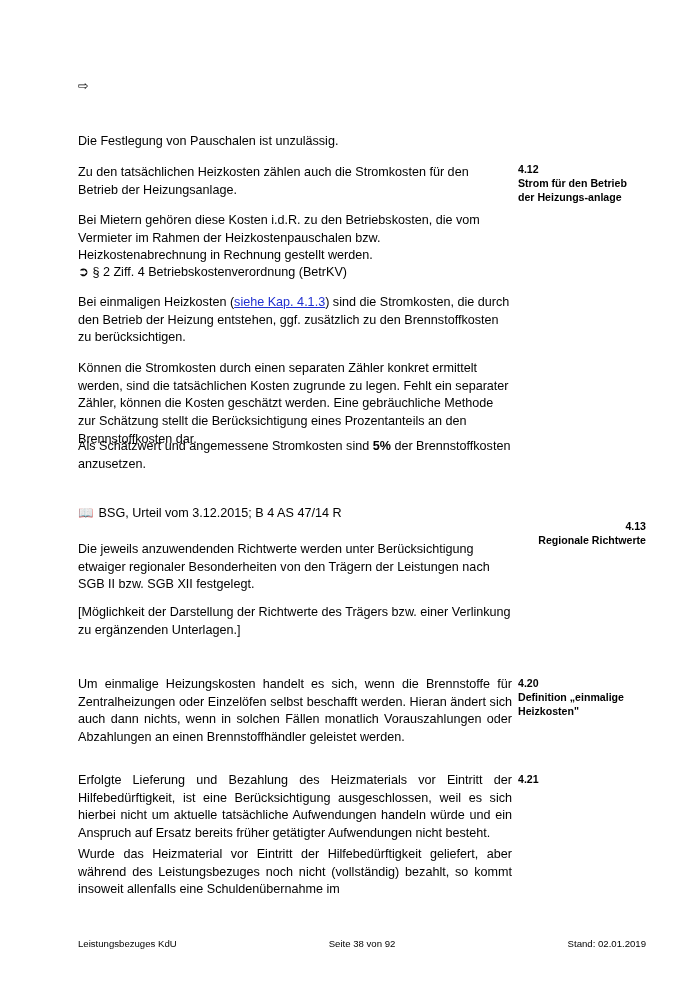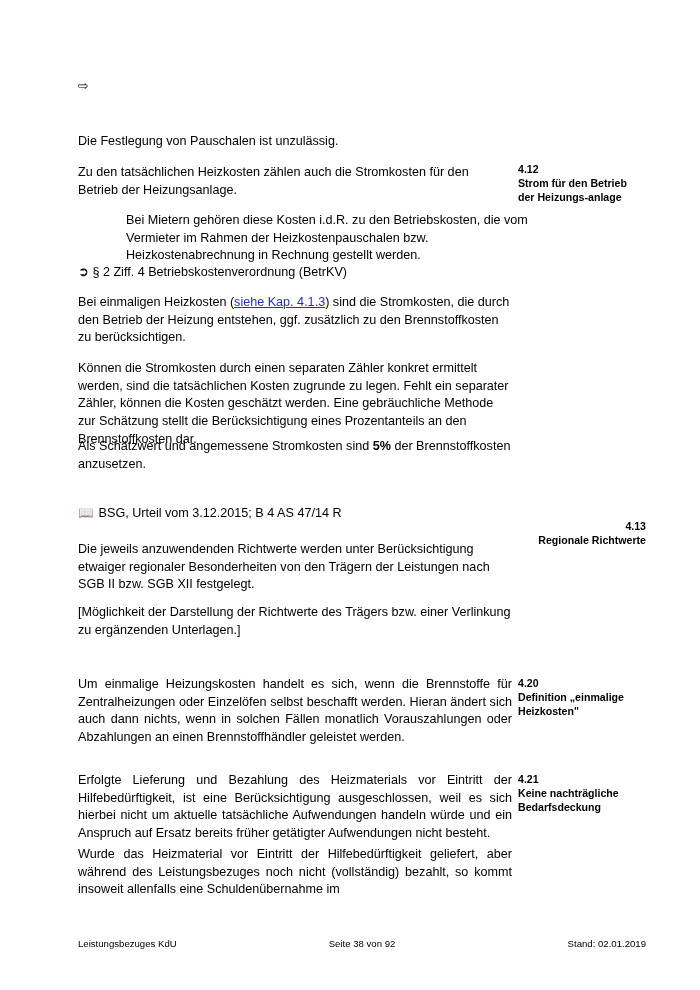--- a/index.html
+++ b/index.html
@@ -137,21 +137,21 @@
   <div class="content">
 
     <div class="block arrow-para" style="top:0px;">
       <span class="arrow-glyph">⇨</span>
     </div>
 
     <p class="block para" style="top:55px;">Die Festlegung von Pauschalen ist unzulässig.</p>
 
     <p class="block para" style="top:86px;">Zu den tatsächlichen Heizkosten zählen auch die Stromkosten für den Betrieb der Heizungsanlage.</p>
 
-    <p class="block para" style="top:134px;margin-left:48px;">Bei Mietern gehören diese Kosten i.d.R. zu den Betriebskosten, die vom Vermieter im Rahmen der Heizkostenpauschalen bzw. Heizkostenabrechnung in Rechnung gestellt werden.</p>
+    <p class="block para" style="top:134px;">Bei Mietern gehören diese Kosten i.d.R. zu den Betriebskosten, die vom Vermieter im Rahmen der Heizkostenpauschalen bzw. Heizkostenabrechnung in Rechnung gestellt werden.</p>
 
     <p class="block para" style="top:185px;"><span class="hook">➲</span><span> § 2 Ziff. 4 Betriebskostenverordnung (BetrKV)</span></p>
 
     <p class="block para" style="top:216px;"><span>Bei einmaligen Heizkosten (</span><a class="link" href="#">siehe Kap. 4.1.3</a><span>) sind die Stromkosten, die durch den Betrieb der Heizung entstehen, ggf. zusätzlich zu den Brennstoffkosten zu berücksichtigen.</span></p>
 
     <p class="block para" style="top:282px;">Können die Stromkosten durch einen separaten Zähler konkret ermittelt werden, sind die tatsächlichen Kosten zugrunde zu legen. Fehlt ein separater Zähler, können die Kosten geschätzt werden. Eine gebräuchliche Methode zur Schätzung stellt die Berücksichtigung eines Prozentanteils an den Brennstoffkosten dar.</p>
 
     <p class="block para" style="top:360px;"><span>Als Schätzwert und angemessene Stromkosten sind </span><span class="bold">5%</span><span> der Brennstoffkosten anzusetzen.</span></p>
 
     <p class="block para" style="top:427px;"><span class="book-glyph">📖</span><span>BSG, Urteil vom 3.12.2015; B 4 AS 47/14 R</span></p>
@@ -177,21 +177,20 @@
     <div class="note" style="top:441px;text-align:right;">
       <span class="note-num">4.13</span>
       <span class="note-text">Regionale Richtwerte</span>
     </div>
     <div class="note" style="top:598px;">
       <span class="note-num">4.20</span>
       <span class="note-text">Definition „einmalige Heizkosten"</span>
     </div>
     <div class="note" style="top:694px;">
       <span class="note-num">4.21</span>
-      <span class="note-text">Keine nachträgliche Bedarfsdeckung</span>
     </div>
   </div>
 
   <div class="footer">
     <div class="footer-row">
       <span class="footer-left">Leistungsbezuges KdU</span>
       <span class="footer-center">Seite 38 von 92</span>
       <span class="footer-right">Stand: 02.01.2019</span>
     </div>
   </div>

